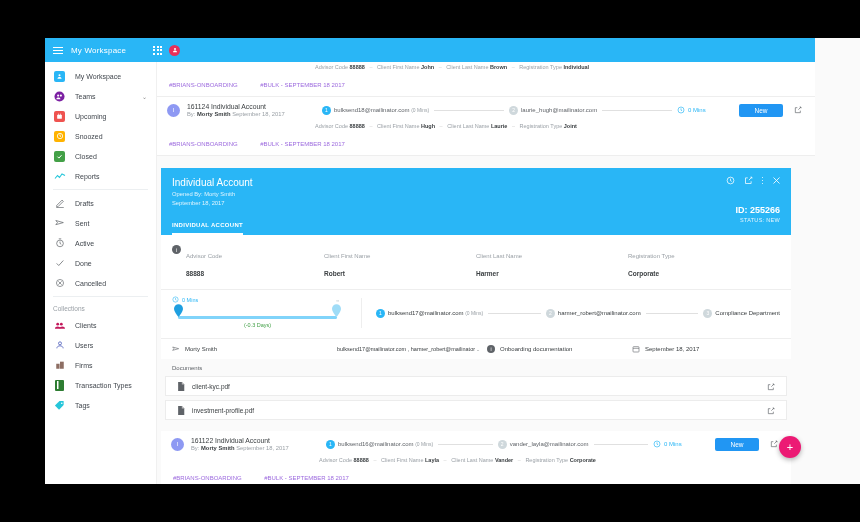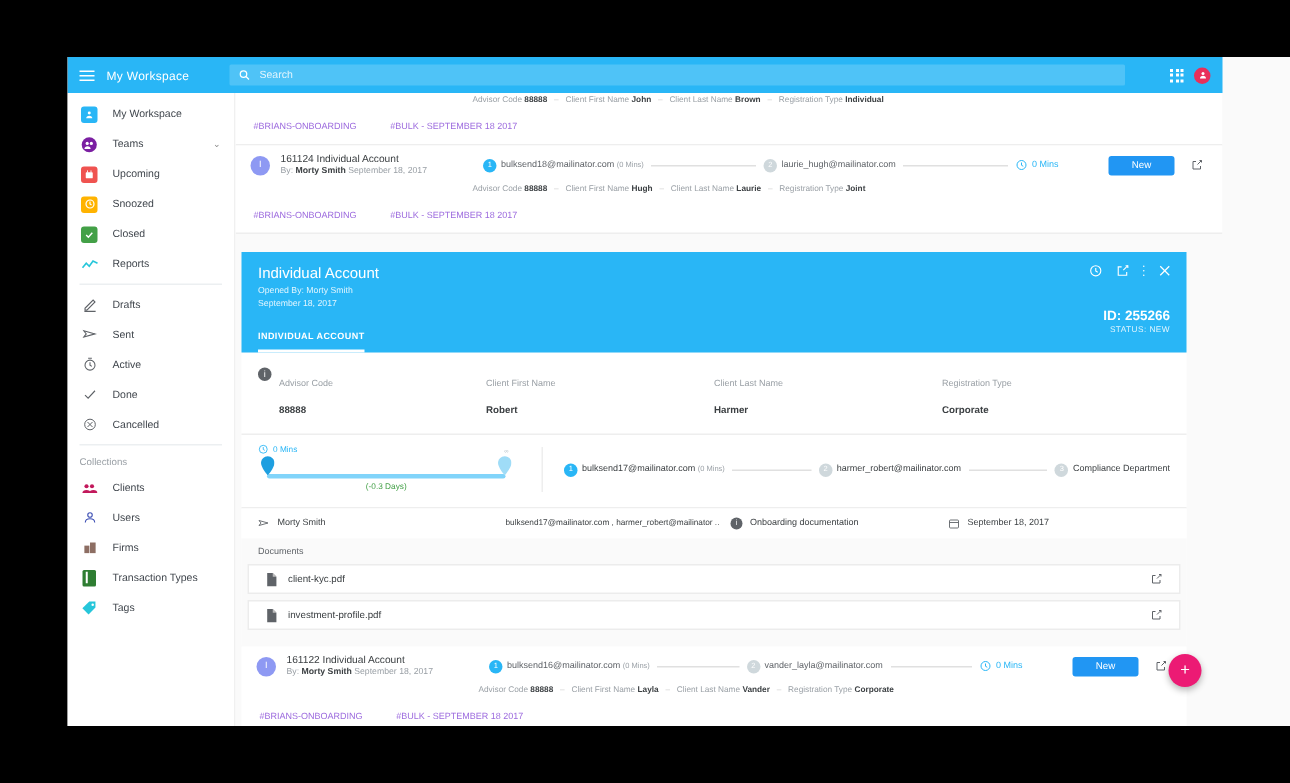--- a/index.html
+++ b/index.html
@@ -158,27 +158,20 @@
 
 <div class="frame">
 
   <div class="appbar">
     <div class="hamburger">
       <span></span>
         <span></span>
         <span></span>
     </div>
     <div class="appbar-title">My Workspace</div>
-    <div class="searchwrap">
-      <svg class="search-icon" viewBox="0 0 24 24" fill="none" stroke="#ffffff" stroke-width="2.5">
-        <circle cx="10" cy="10" r="6.5"></circle>
-          <line x1="15" y1="15" x2="21" y2="21"></line>
-      </svg>
-      <input class="search-input" value="" placeholder="Search" style="">
-    </div>
     <div class="appbar-right">
       <div class="grid-icon">
         <i></i>
           <i></i>
           <i></i>
           <i></i>
           <i></i>
           <i></i>
           <i></i>
           <i></i>

